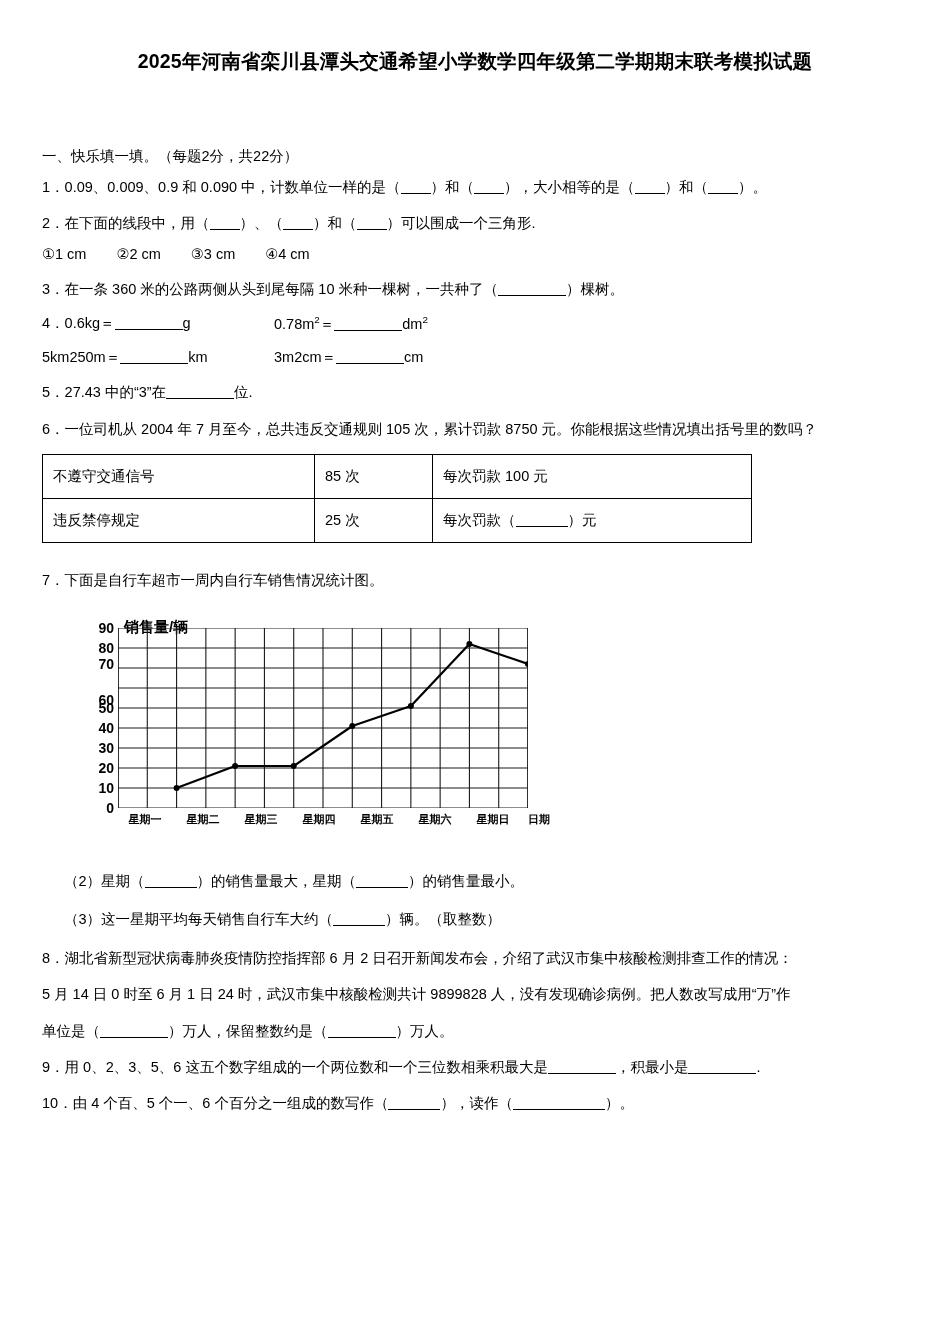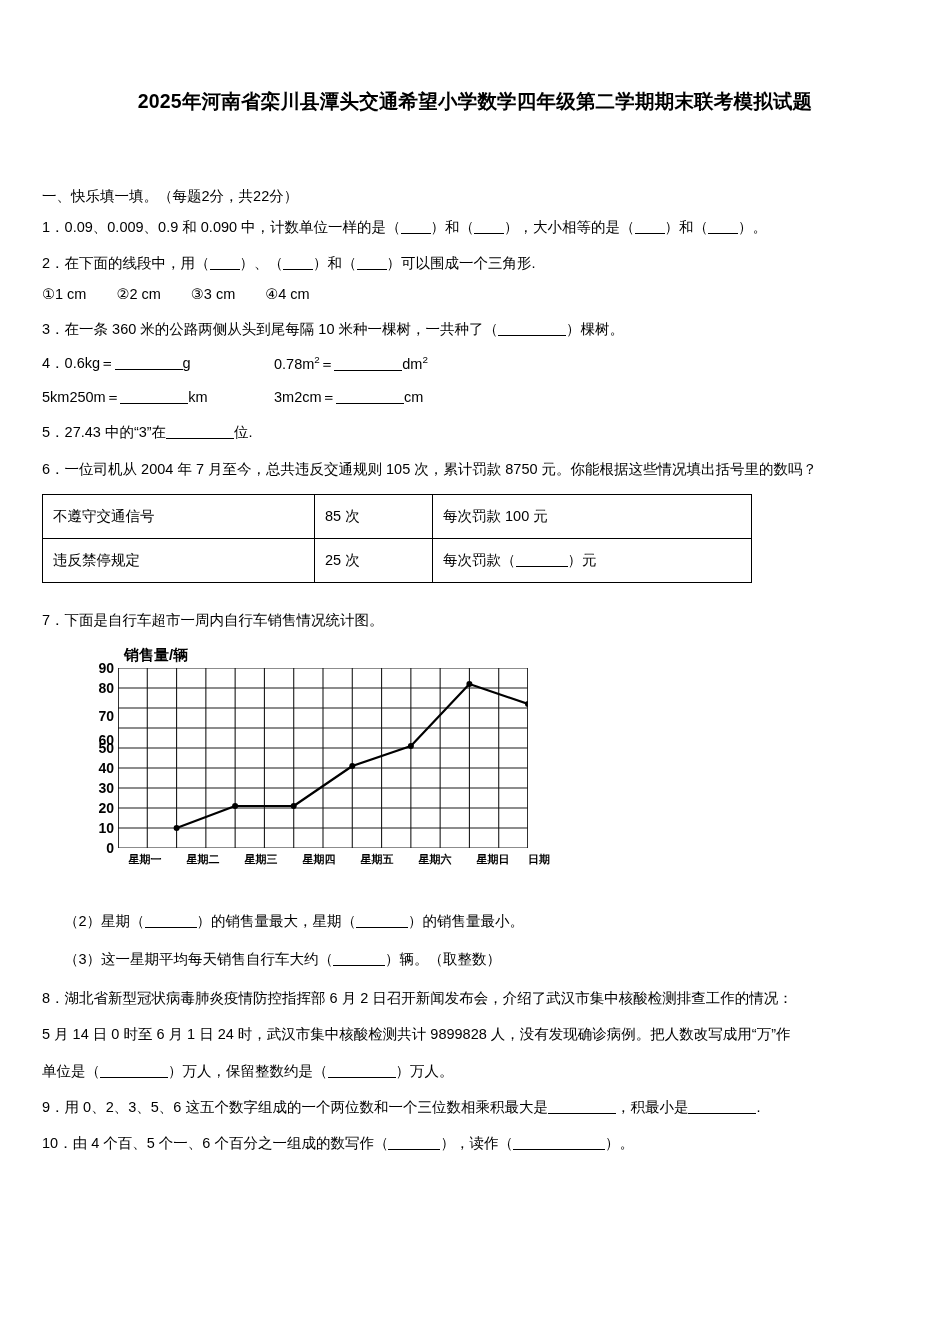--- a/index.html
+++ b/index.html
@@ -14,21 +14,21 @@
     overflow: hidden;
   }
   .page { padding: 0 42px; }
 
   .doc-title {
     font-size: 19.5px;
     font-weight: bold;
     text-align: center;
     letter-spacing: 0.2px;
     margin: 0;
-    padding-top: 88px;
+    padding-top: 48px;
     font-family: "Liberation Sans", "DejaVu Sans", sans-serif;
     white-space: nowrap;
   }
 
   .section-head {
     font-size: 14.5px;
     margin-top: 72px;
     margin-bottom: 10px;
     font-family: "Liberation Sans", "DejaVu Sans", sans-serif;
   }
@@ -82,21 +82,21 @@
     padding: 12px 10px;
     height: 44px;
     vertical-align: middle;
   }
   td.c1 { width: 272px; }
   td.c2 { width: 118px; }
 
   
   .chart-wrap { margin: 14px 0 24px 18px; position: relative; width: 520px; height: 240px; }
   .ylabel {
-    position: absolute; left: 64px; top: 0;
+    position: absolute; left: 64px; top: 12px;
     font-size: 15px; font-weight: bold;
     font-family: "Liberation Sans", "DejaVu Sans", sans-serif;
   }
   .plot { position: absolute; left: 58px; top: 22px; width: 410px; height: 180px; }
   .plot svg { display: block; }
   .ytick {
     position: absolute; right: 0; width: 30px; text-align: right;
     font-size: 14px; font-weight: bold;
     font-family: "Liberation Sans", "DejaVu Sans", sans-serif;
     transform: translateY(-50%);
@@ -161,21 +161,21 @@
   <div class="chart-wrap">
     <div class="ylabel">销售量/辆</div>
     <div class="yticks">
         <div class="ytick" style="top:180px">0</div>
         <div class="ytick" style="top:160px">10</div>
         <div class="ytick" style="top:140px">20</div>
         <div class="ytick" style="top:120px">30</div>
         <div class="ytick" style="top:100px">40</div>
         <div class="ytick" style="top:80px">50</div>
         <div class="ytick" style="top:72px">60</div>
-        <div class="ytick" style="top:48px">70</div>
+        <div class="ytick" style="top:36px">70</div>
         <div class="ytick" style="top:20px">80</div>
         <div class="ytick" style="top:0px">90</div>
       </div>
     <div class="plot">
       <svg width="410" height="180" viewBox="0 0 410 180">
         <g id="gridG">
             <line x1="0" y1="180" x2="410" y2="180" stroke="#1a1a1a" stroke-width="1.1"></line>
             <line x1="0" y1="160" x2="410" y2="160" stroke="#1a1a1a" stroke-width="1.1"></line>
             <line x1="0" y1="140" x2="410" y2="140" stroke="#1a1a1a" stroke-width="1.1"></line>
             <line x1="0" y1="120" x2="410" y2="120" stroke="#1a1a1a" stroke-width="1.1"></line>

